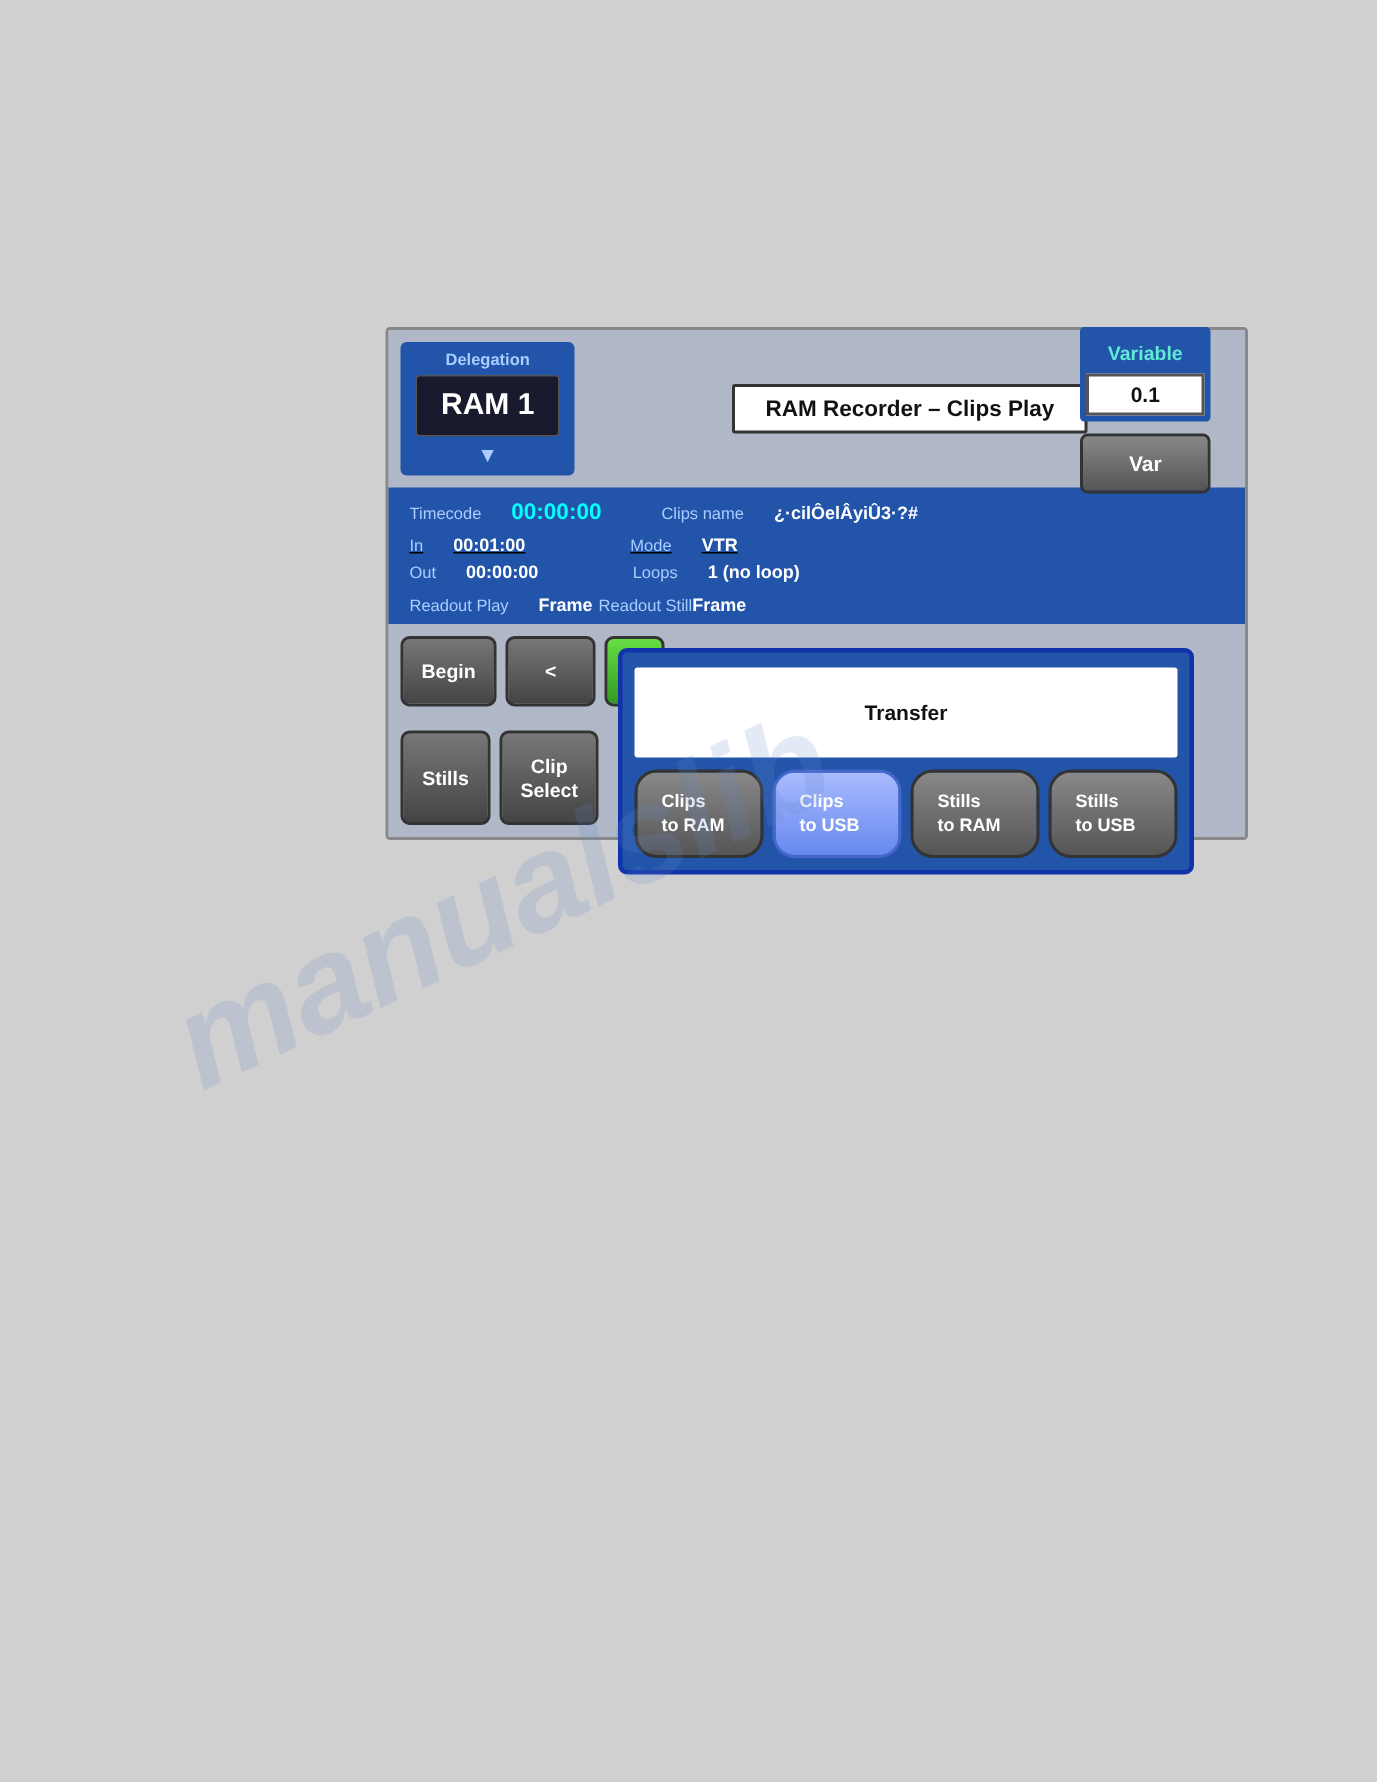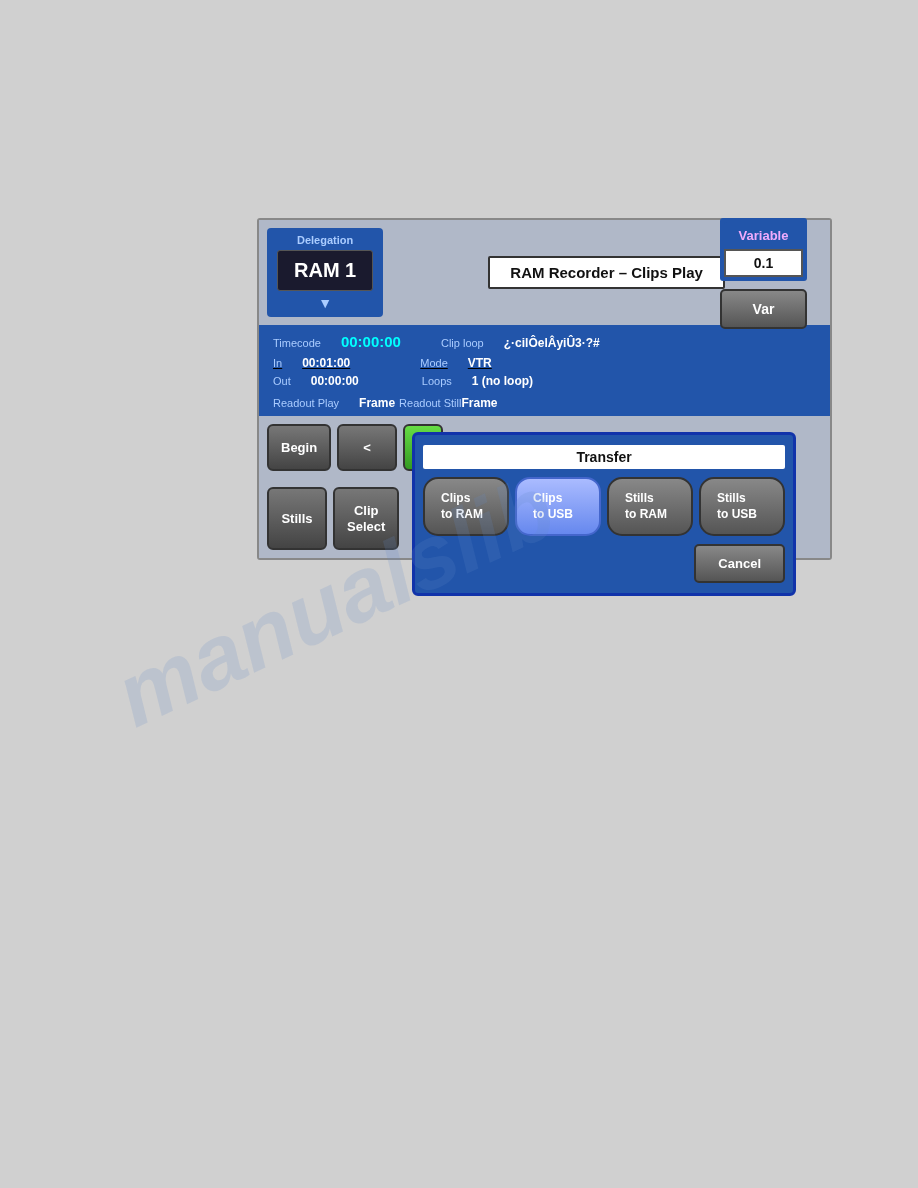--- a/index.html
+++ b/index.html
@@ -122,21 +122,21 @@
       top: 218px;
       left: 720px;
       width: 87px;
       display: flex;
       flex-direction: column;
       gap: 4px;
     }
 
     .var-label-box {
       background: #2255aa;
-      color: #f0abfc;
+      color: #5eead4;
       text-align: center;
       font-size: 13px;
       font-weight: bold;
       padding: 6px 4px;
       border-radius: 3px 3px 0 0;
     }
 
     .var-value-box {
       background: white;
       border: 2px solid #555;
@@ -205,21 +205,21 @@
       padding: 0;
       z-index: 5;
     }
 
     .transfer-title {
       background: white;
       text-align: center;
       font-size: 14px;
       font-weight: bold;
       color: #111;
-      padding: 4px;
+      padding: 22px;
       margin: 10px 8px 8px 8px;
       border-radius: 2px;
     }
 
     .transfer-buttons {
       display: grid;
       grid-template-columns: 1fr 1fr 1fr 1fr;
       gap: 6px;
       padding: 0 8px 8px 8px;
     }
@@ -283,21 +283,21 @@
     <div class="title-box">
       <div class="title-inner">RAM Recorder – Clips Play</div>
     </div>
   </div>
 
   <div style="background:#2255aa; padding:8px 14px 6px 14px;">
 
     <div style="display:flex; gap:20px; align-items:baseline; margin-bottom:6px;">
       <span class="info-label">Timecode</span>
       <span class="info-value tc">00:00:00</span>
-      <span style="margin-left:20px;" class="info-label">Clip loop</span>
+      <span style="margin-left:20px;" class="info-label">Clips name</span>
       <span class="info-value">¿·cilÔelÂyiÛ3·?#</span>
     </div>
 
     <div style="display:flex; gap:20px; align-items:baseline; margin-bottom:4px;text-decoration:underline;">
       <span class="info-label">In</span>
       <span class="info-value">00:01:00</span>
       <span style="margin-left:50px;" class="info-label">Mode</span>
       <span class="info-value">VTR</span>
     </div>
 
@@ -345,16 +345,13 @@
 </div>
 
 <div class="transfer-overlay">
   <div class="transfer-title">Transfer</div>
   <div class="transfer-buttons">
     <button class="transfer-btn">Clips<br>to RAM</button>
     <button class="transfer-btn active">Clips<br>to USB</button>
     <button class="transfer-btn">Stills<br>to RAM</button>
     <button class="transfer-btn">Stills<br>to USB</button>
   </div>
-  <div class="transfer-cancel-row">
-    <button class="cancel-btn">Cancel</button>
-  </div>
 </div>
 
 </body></html>

